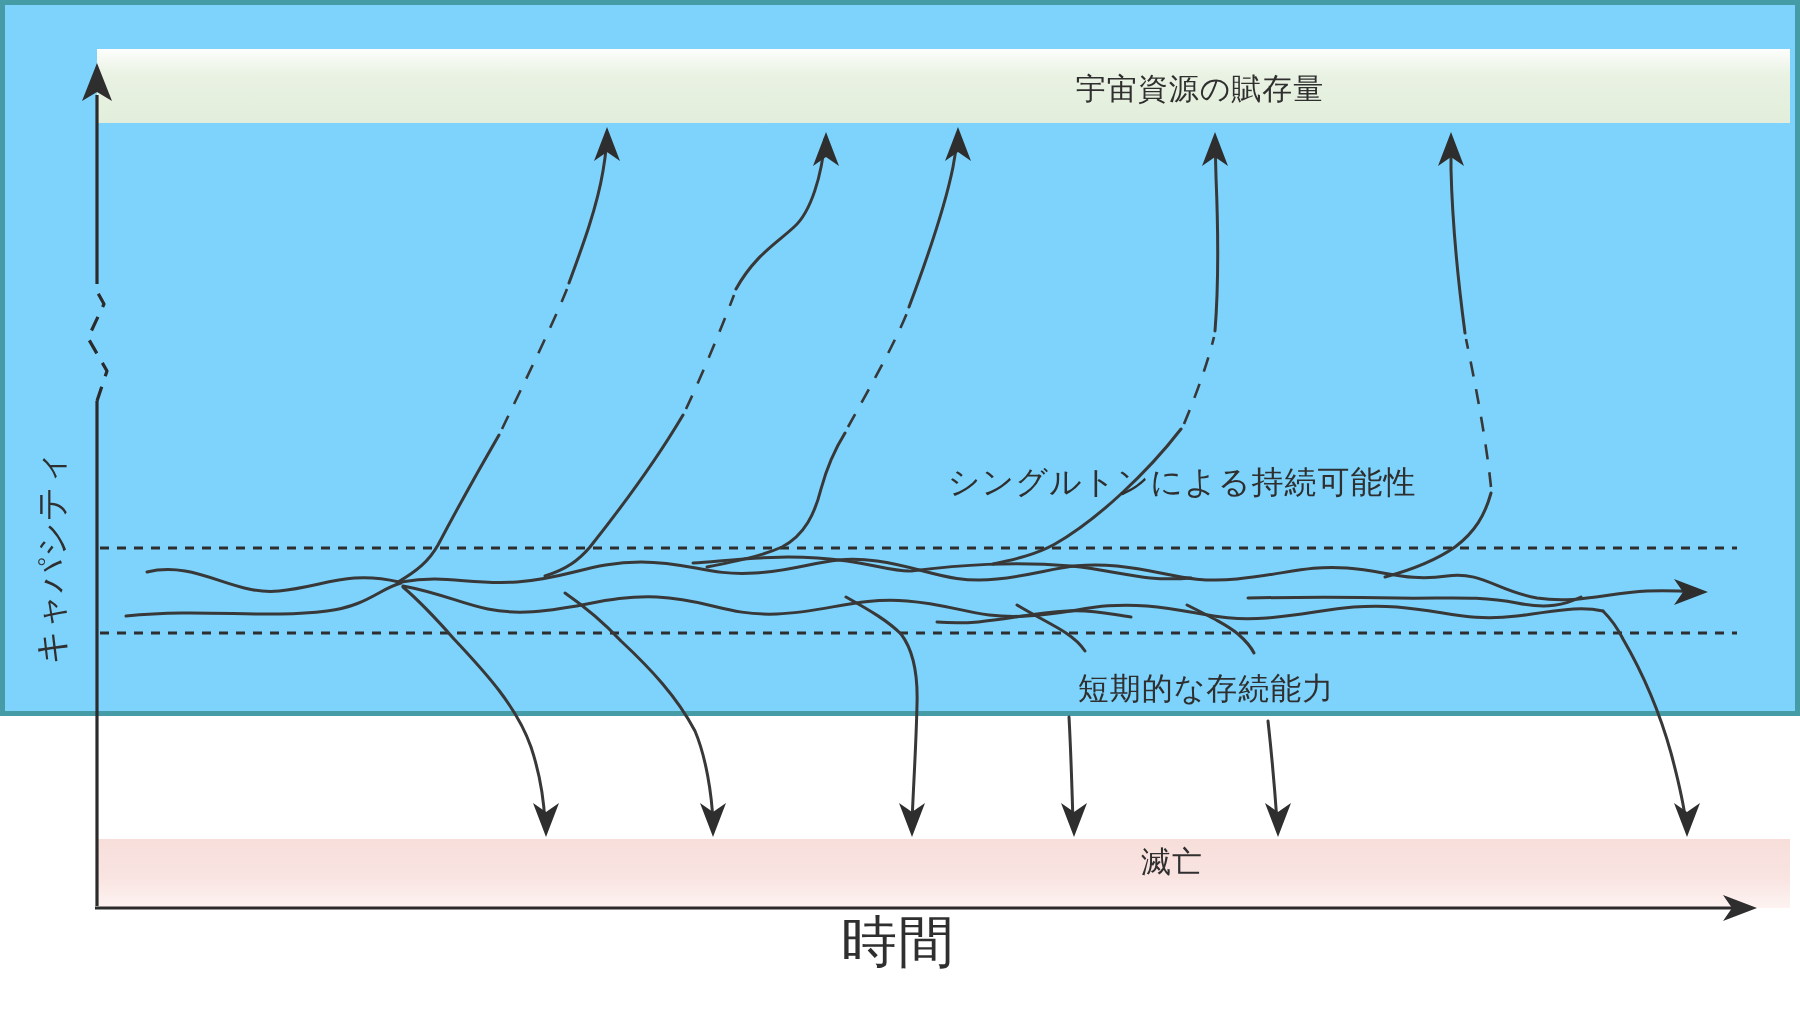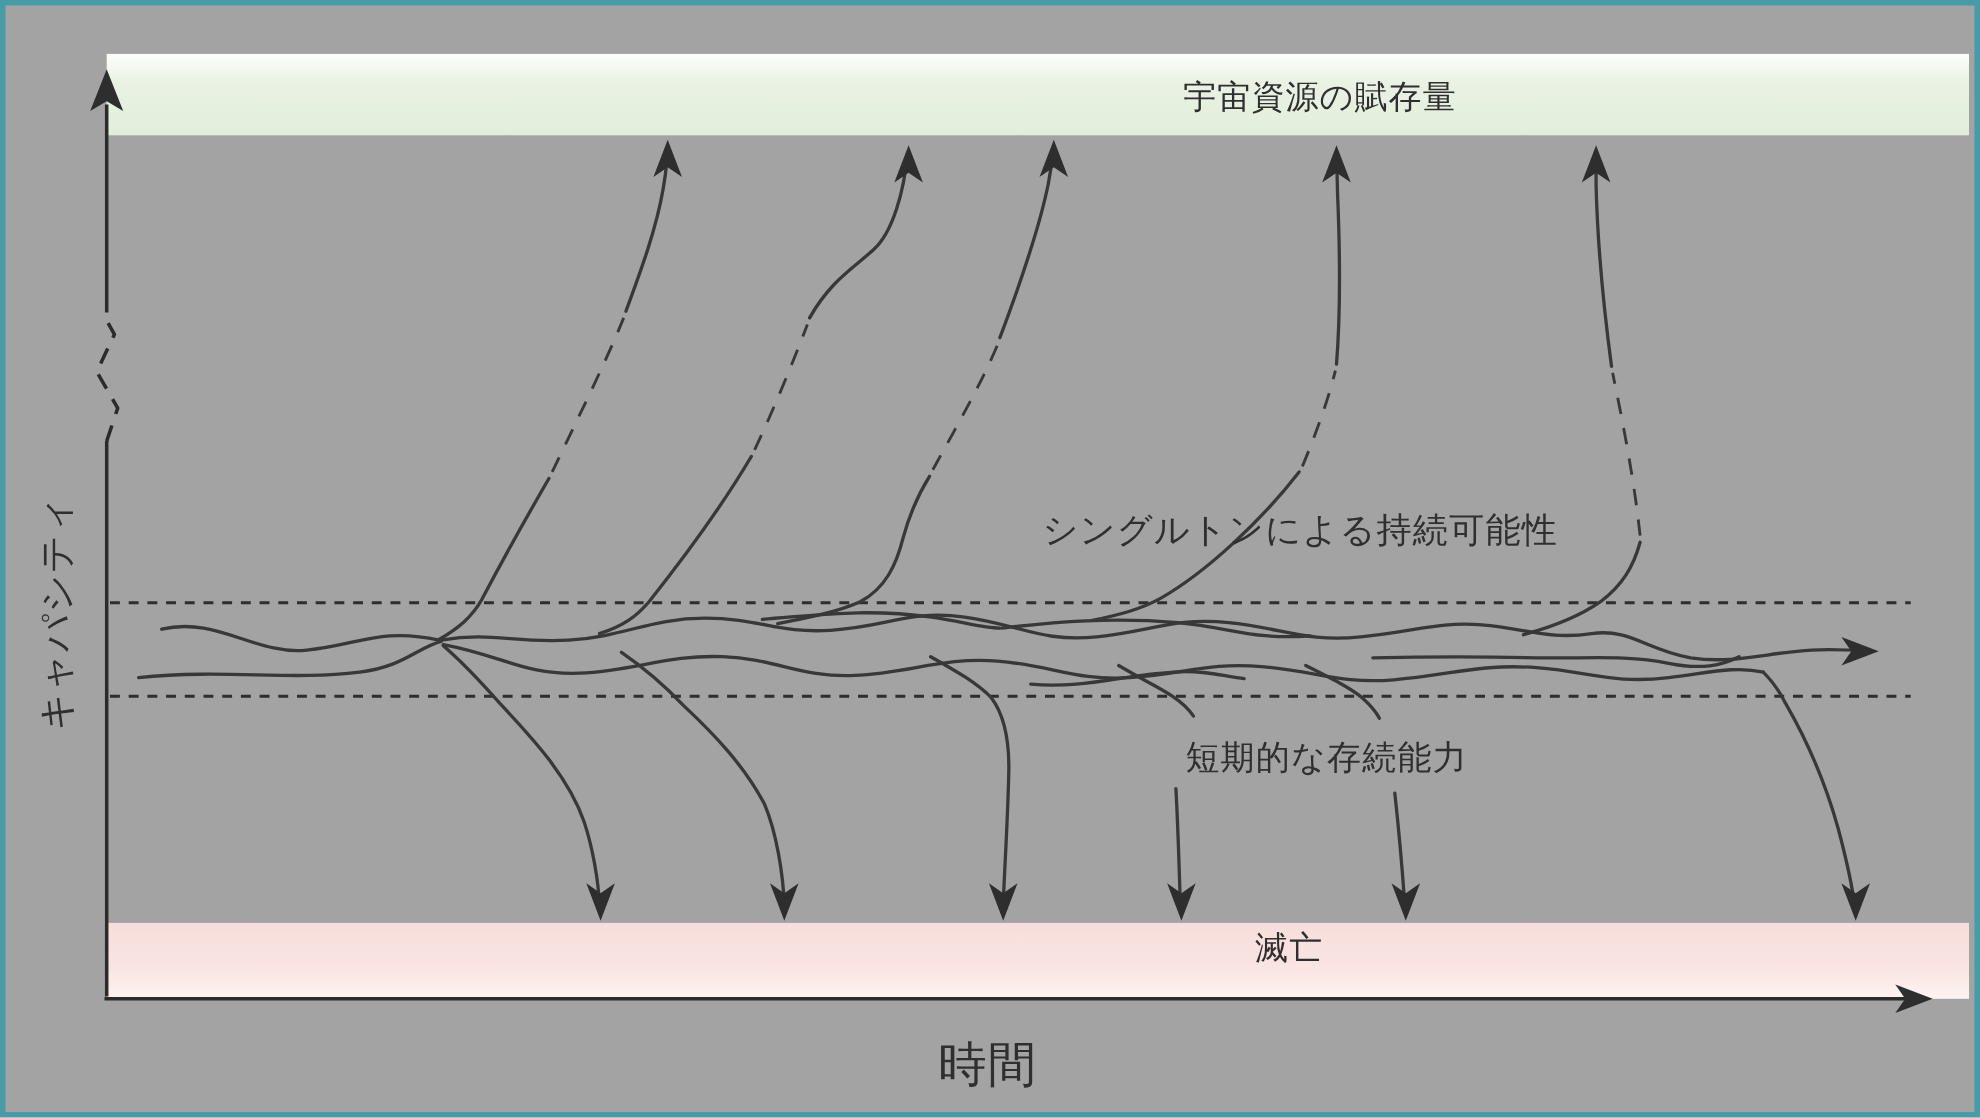--- a/index.html
+++ b/index.html
@@ -1,40 +1,40 @@
 <!DOCTYPE html>
 <html><head>
 <meta charset="utf-8">
 <style>
   html,body{margin:0;padding:0;background:#ffffff;}
   body{width:1800px;height:1016px;overflow:hidden;
        font-family:"Liberation Sans","DejaVu Sans",sans-serif;}
-  .figure{position:relative;width:1800px;height:1016px;box-sizing:border-box;
-          border:5px solid #459ba6;background:#a3a3a3;}
+  .figure{position:relative;width:1800px;height:716px;box-sizing:border-box;
+          border:5px solid #459ba6;background:#7dd3fc;}
   .band{position:absolute;left:92px;right:5px;}
   .band-top{top:44px;height:74px;
             background:linear-gradient(180deg,#fdfefc 0%,#e9f2e3 35%,#e2eedb 100%);}
   .band-bottom{top:834px;height:69px;
             background:linear-gradient(180deg,#f7dedb 0%,#f9e4e1 55%,#fdf3f1 100%);}
   svg.canvas{position:absolute;left:0;top:0;}
   .traj{fill:none;stroke:#383838;stroke-width:3;stroke-linecap:round;}
   .traj-dashed{fill:none;stroke:#383838;stroke-width:2.6;stroke-linecap:butt;
                stroke-dasharray:15 13;}
   .guide{fill:none;stroke:#2e2e2e;stroke-width:2.8;stroke-dasharray:9 8;}
   .axis{fill:none;stroke:#2b2b2b;stroke-width:3.2;}
   .axis-break{fill:none;stroke:#2b2b2b;stroke-width:3.2;stroke-dasharray:15 11;
               stroke-linejoin:round;}
   .arrowhead{fill:#2e2e2e;stroke:none;}
   .lbl{position:absolute;color:#2f2f2f;white-space:nowrap;
        transform:translate(-50%,-50%);letter-spacing:1px;}
   .lbl-top{font-size:30px;}
   .lbl-singleton{font-size:32px;}
   .lbl-shortterm{font-size:31px;}
   .lbl-extinction{font-size:30px;font-family:Liberation Serif, serif;}
-  .lbl-time{font-size:44px;margin-top:25px;}
+  .lbl-time{font-size:56px;}
   .lbl-capacity{font-size:34px;transform:translate(-50%,-50%) rotate(-90deg);}
 </style>
 </head>
 <body>
 
 <div class="figure">
 
   <div class="band band-top"></div>
   <div class="band band-bottom"></div>
 

